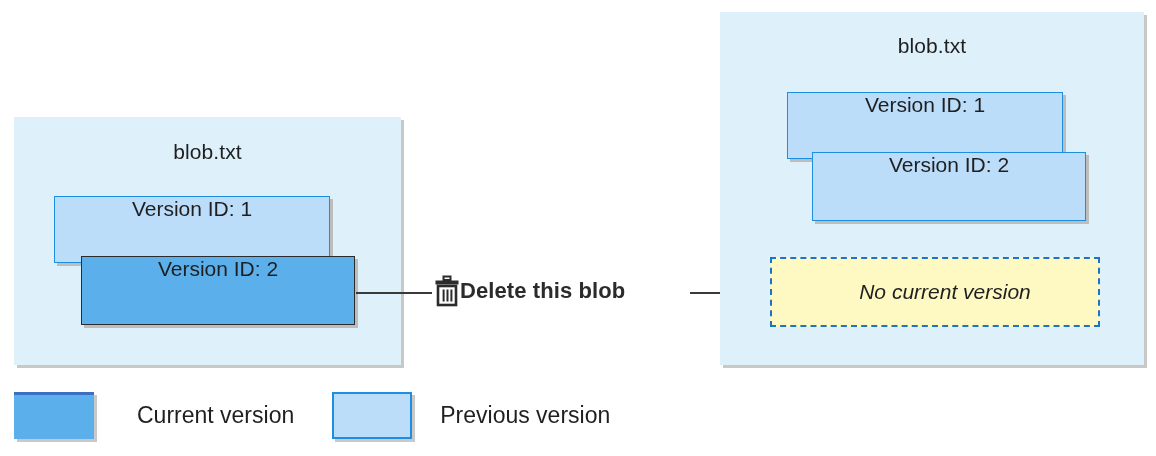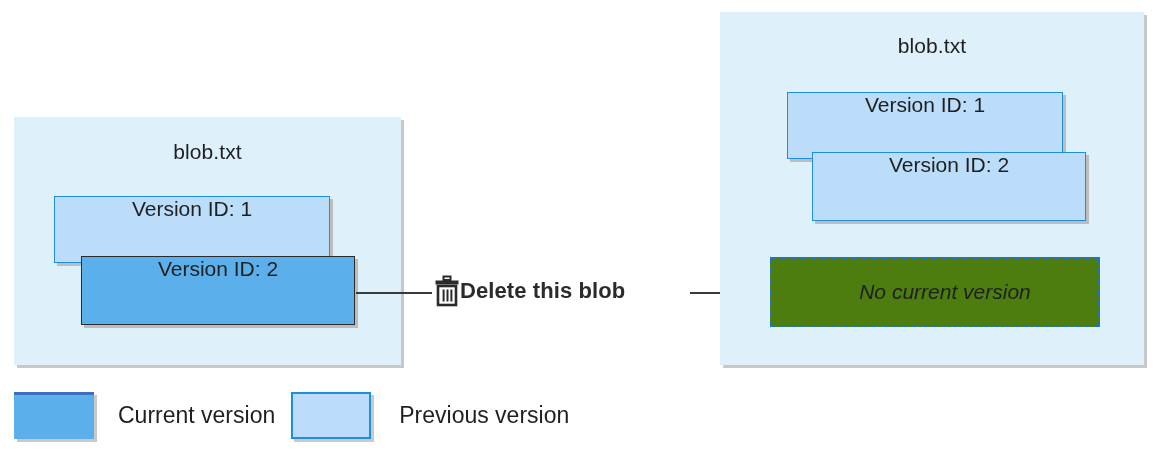--- a/index.html
+++ b/index.html
@@ -68,21 +68,21 @@
   #right-v2 { left: 92px; top: 140px; width: 274px; height: 69px; }
 
   
   #no-current-version {
     position: absolute;
     left: 50px;
     top: 245px;
     width: 330px;
     height: 70px;
     box-sizing: border-box;
-    background: #4d7c0f;
+    background: #fef9c3;
     border: 2px dashed #1E74C4;
     display: flex;
     align-items: center;
     justify-content: center;
     font-size: 21px;
     font-style: italic;
     color: #1f1f1f;
     padding-left: 20px;
   }
 
@@ -135,22 +135,22 @@
     box-sizing: border-box;
     box-shadow: 3px 3px 0 0 #c9c9c9;
   }
   .legend-swatch.current  { background: #5BB0EC; border-top: 3px solid #3B6FC4; }
   .legend-swatch.previous { background: #BBDDFA; border: 2px solid #1E8FE0; }
   .legend-label {
     font-size: 23px;
     color: #1f1f1f;
     white-space: nowrap;
   }
-  #legend-item-current  .legend-label  { margin-left: 24px; }
-  #legend-item-previous { margin-left: 16px; }
+  #legend-item-current  .legend-label  { margin-left: 43px; }
+  #legend-item-previous { margin-left: 38px; }
   #legend-item-previous .legend-label  { margin-left: 28px; }
 </style>
 </head>
 <body>
 
 <div id="panel-left" class="blob-panel">
   <div class="panel-title">blob.txt</div>
 
   <div id="left-v1" class="version-card previous">
     <span>Version ID: 1</span>

